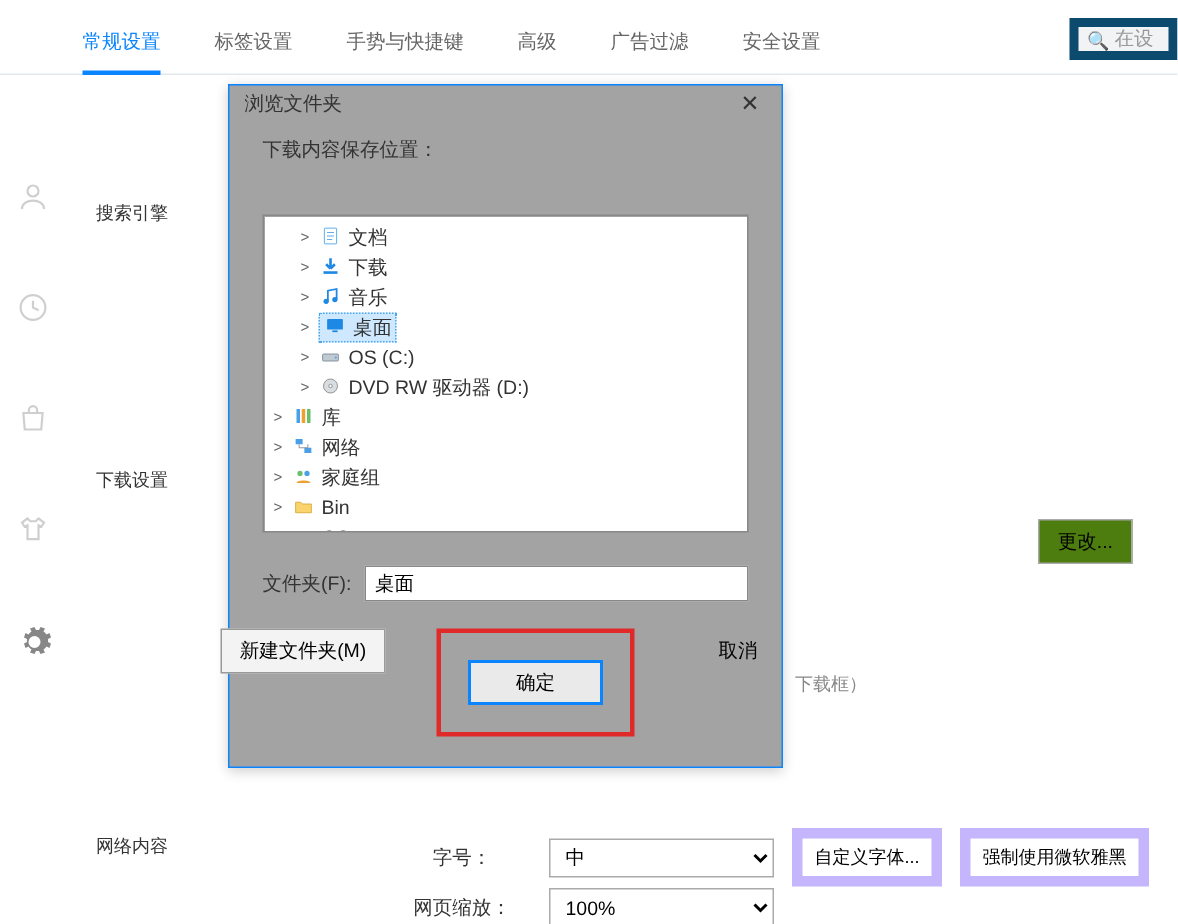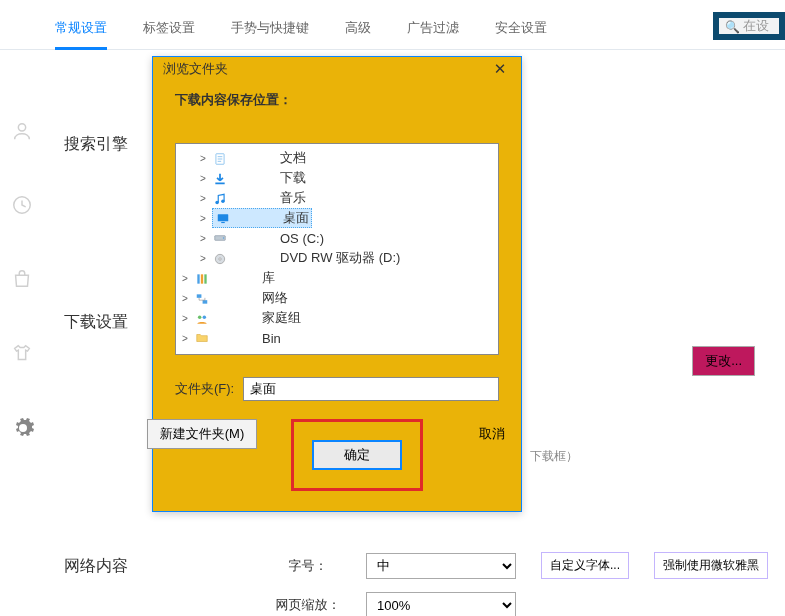--- a/index.html
+++ b/index.html
@@ -58,30 +58,30 @@
     display: flex;
     flex-direction: column;
     align-items: center;
     gap: 52px;
   }
   .side-icon { width: 22px; height: 22px; opacity: .4; }
   .side-icon.active { opacity: .7; color:#555; }
   .section-label {
     position: absolute;
     left: 64px;
-    font-size: 16px;
+    font-size: 12px;
     color: #333;
     text-align: right;
   }
   .change-btn {
     position: absolute;
     right: 30px;
     top: 346px;
     border: 1px solid #aaa;
-    background: #be185d;
+    background: #4d7c0f;
     padding: 5px 12px;
     font-size: 13px;
     cursor: pointer;
   }
   .dl-hint {
     position: absolute;
     left: 530px;
     top: 448px;
     color: #888;
     font-size: 12px;
@@ -96,56 +96,56 @@
   .netrow .sublbl { width: 116px; text-align: center; }
   .netrow select {
     width: 150px;
     height: 26px;
     border: 1px solid #aaa;
     background: #fff;
     font-size: 13px;
     padding: 0 6px;
   }
   .smallbtn {
-    border: 1px solid #c4b5fd;
+    border: 7px solid #c4b5fd;
     background: #fff;
     padding: 4px 8px;
     font-size: 12px;
-    margin-left: 25px;
+    margin-left: 12px;
     cursor: pointer;
   }
   
   .dialog {
     position: absolute;
     left: 152px;
     top: 56px;
     width: 370px;
     height: 456px;
-    background: #eab308;
+    background: #a3a3a3;
     border: 1px solid #0a84ff;
     box-shadow: 0 2px 8px rgba(0,0,0,.2);
     display: flex;
     flex-direction: column;
   }
   .dlg-title {
     height: 34px;
     display: flex;
     align-items: center;
     justify-content: space-between;
     padding: 0 10px;
     font-size: 13px;
   }
   .dlg-close {
     width: 22px; height: 22px;
     display: flex; align-items: center; justify-content: center;
     cursor: pointer;
     font-size: 15px;
   }
   .dlg-body { padding: 10px 22px 0; flex: 1; display: flex; flex-direction: column; }
-  .dlg-prompt { margin-bottom: 34px; font-weight: bold; }
+  .dlg-prompt { margin-bottom: 34px; }
   .tree {
     border: 1px solid #888;
     height: 212px;
     overflow-y: scroll;
     padding: 4px 0;
     background: #fff;
     position: relative;
   }
   .tree-row {
     display: flex;
@@ -167,21 +167,21 @@
     margin-right: 4px;
     display: inline-flex; align-items: center; justify-content: center;
     font-size: 12px;
   }
   .tlabel { }
   .tree-row.selected .tlabel-wrap {
     background: #cde8ff;
     border: 1px dotted #4aa7ee;
     padding: 0 2px;
   }
-  .tlabel-wrap { display: inline-flex; align-items: flex-end; gap: 48px; }
+  .tlabel-wrap { display: inline-flex; align-items: flex-start; }
   .folder-row {
     display: flex;
     align-items: center;
     margin-top: 22px;
   }
   .folder-row label { width: 68px; }
   .folder-row input {
     flex: 1;
     height: 24px;
     border: 1px solid #888;

